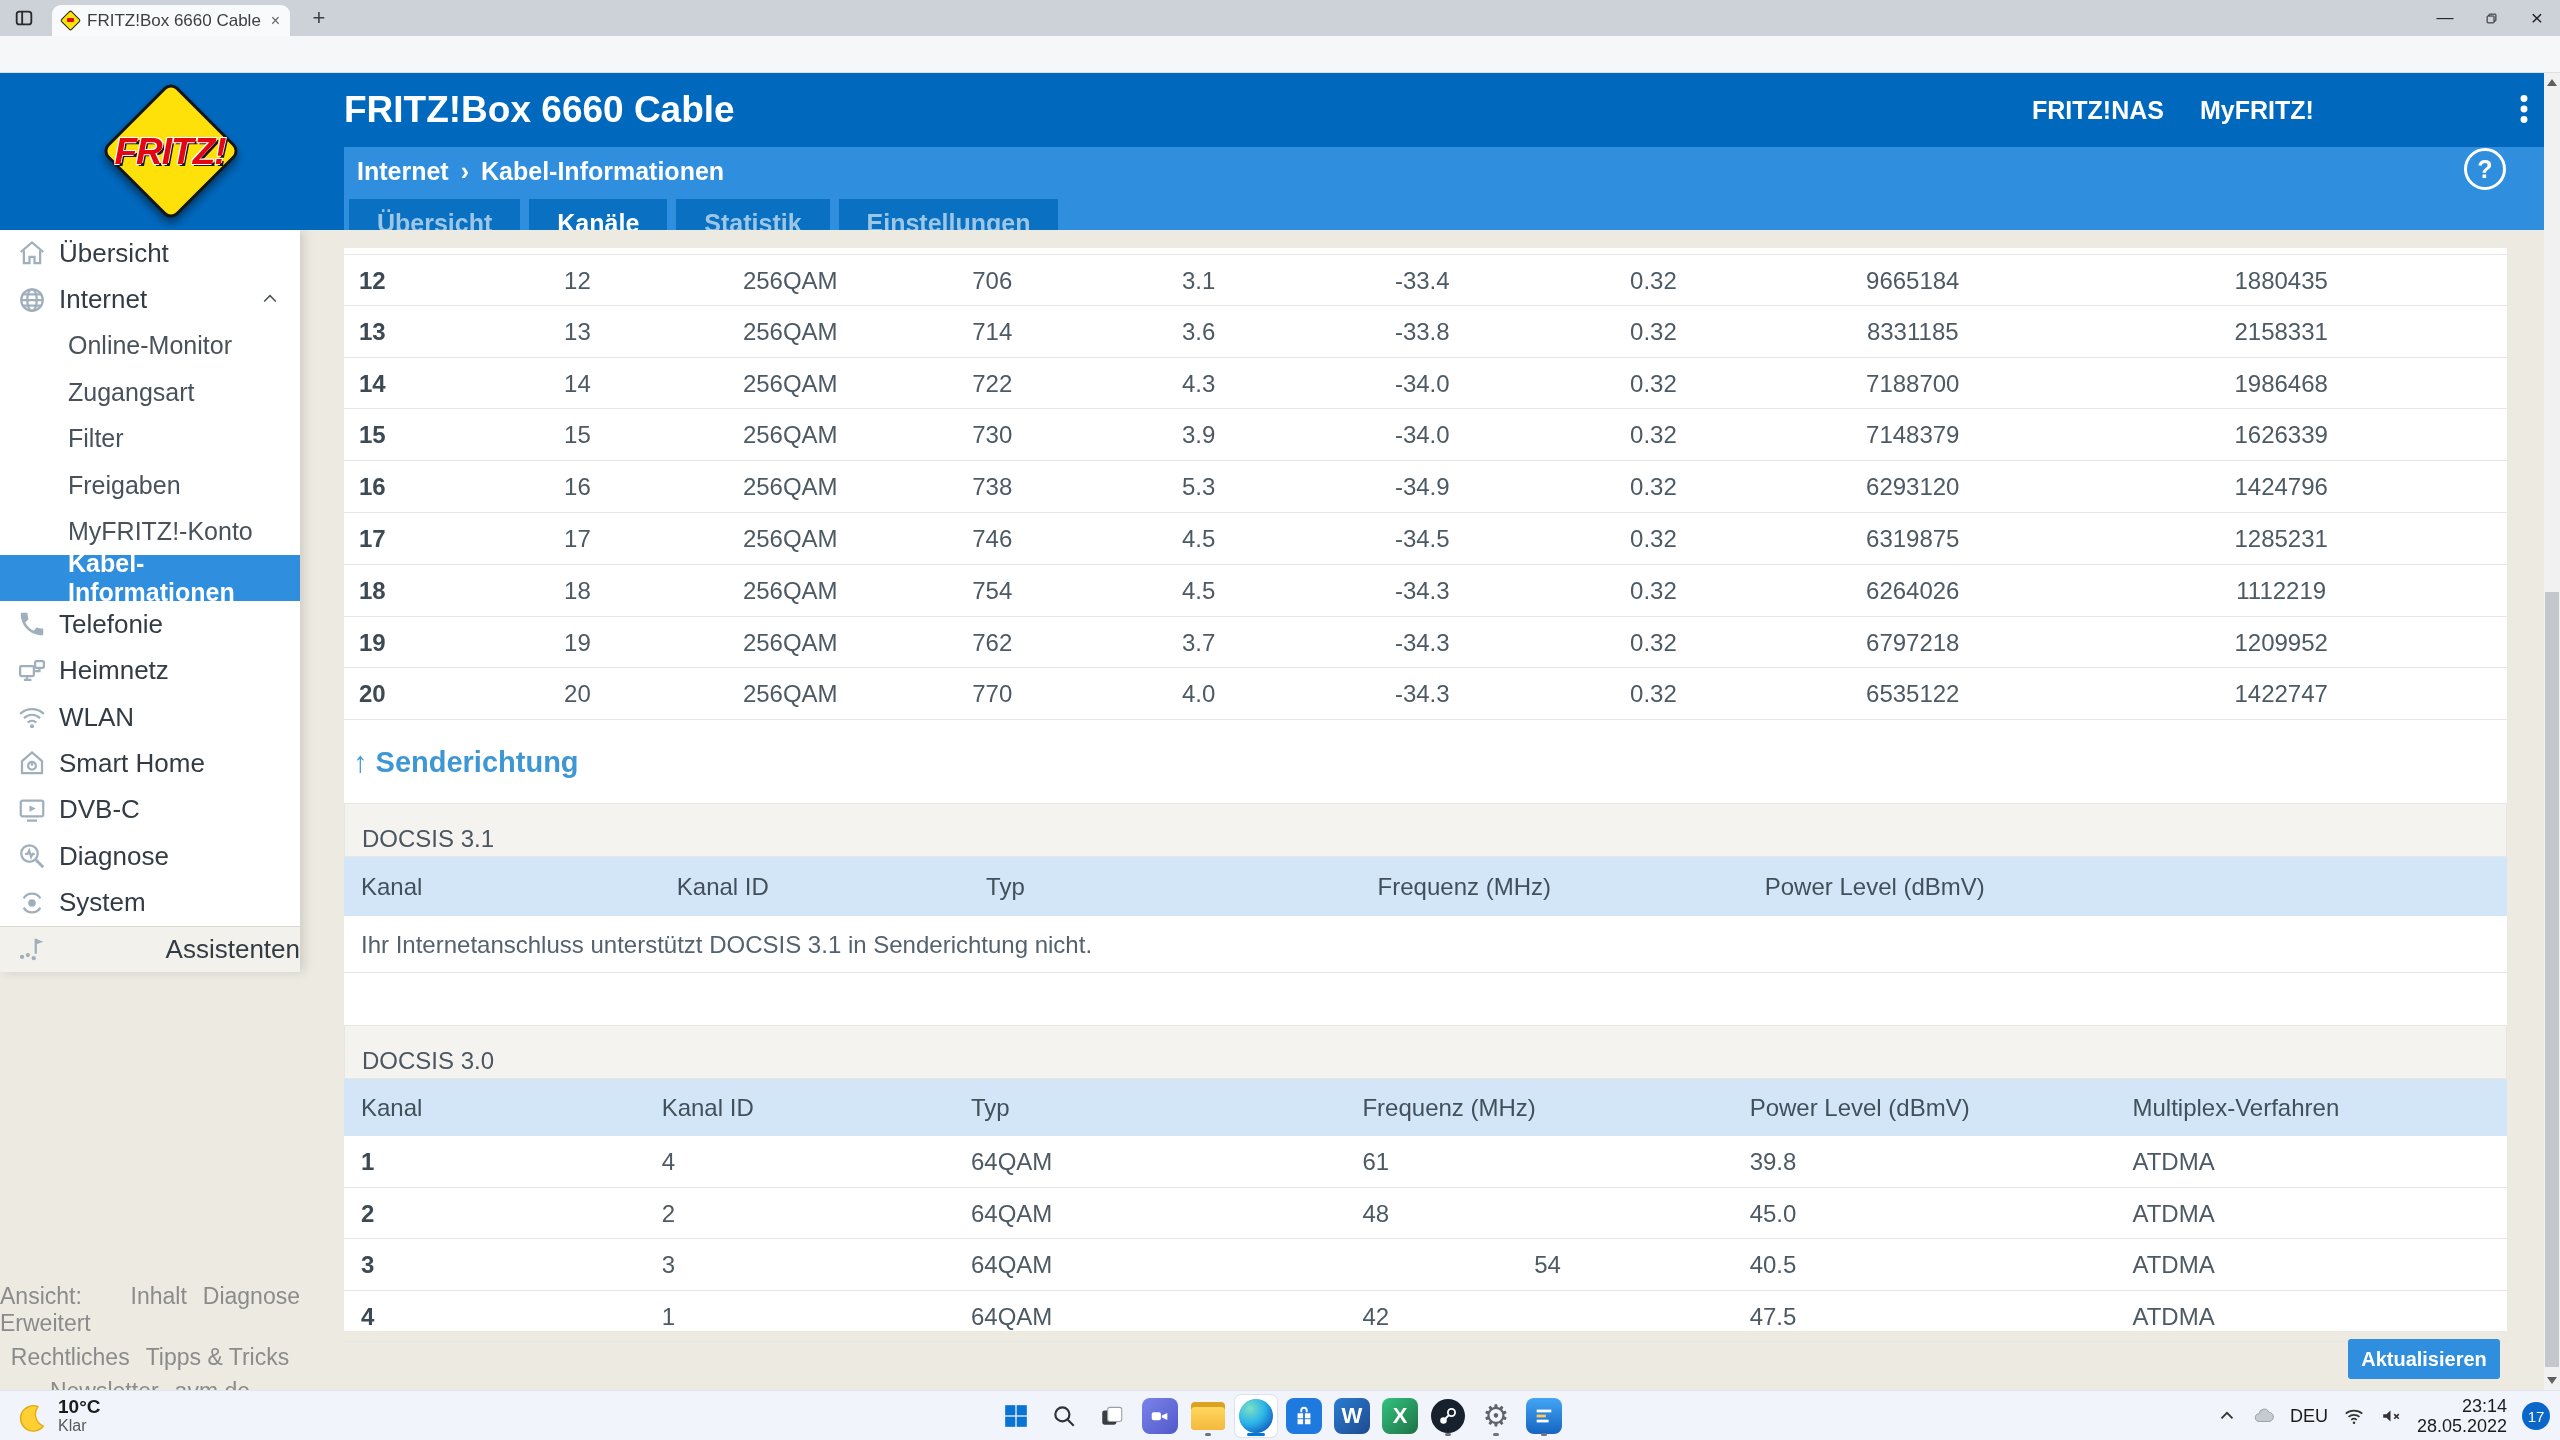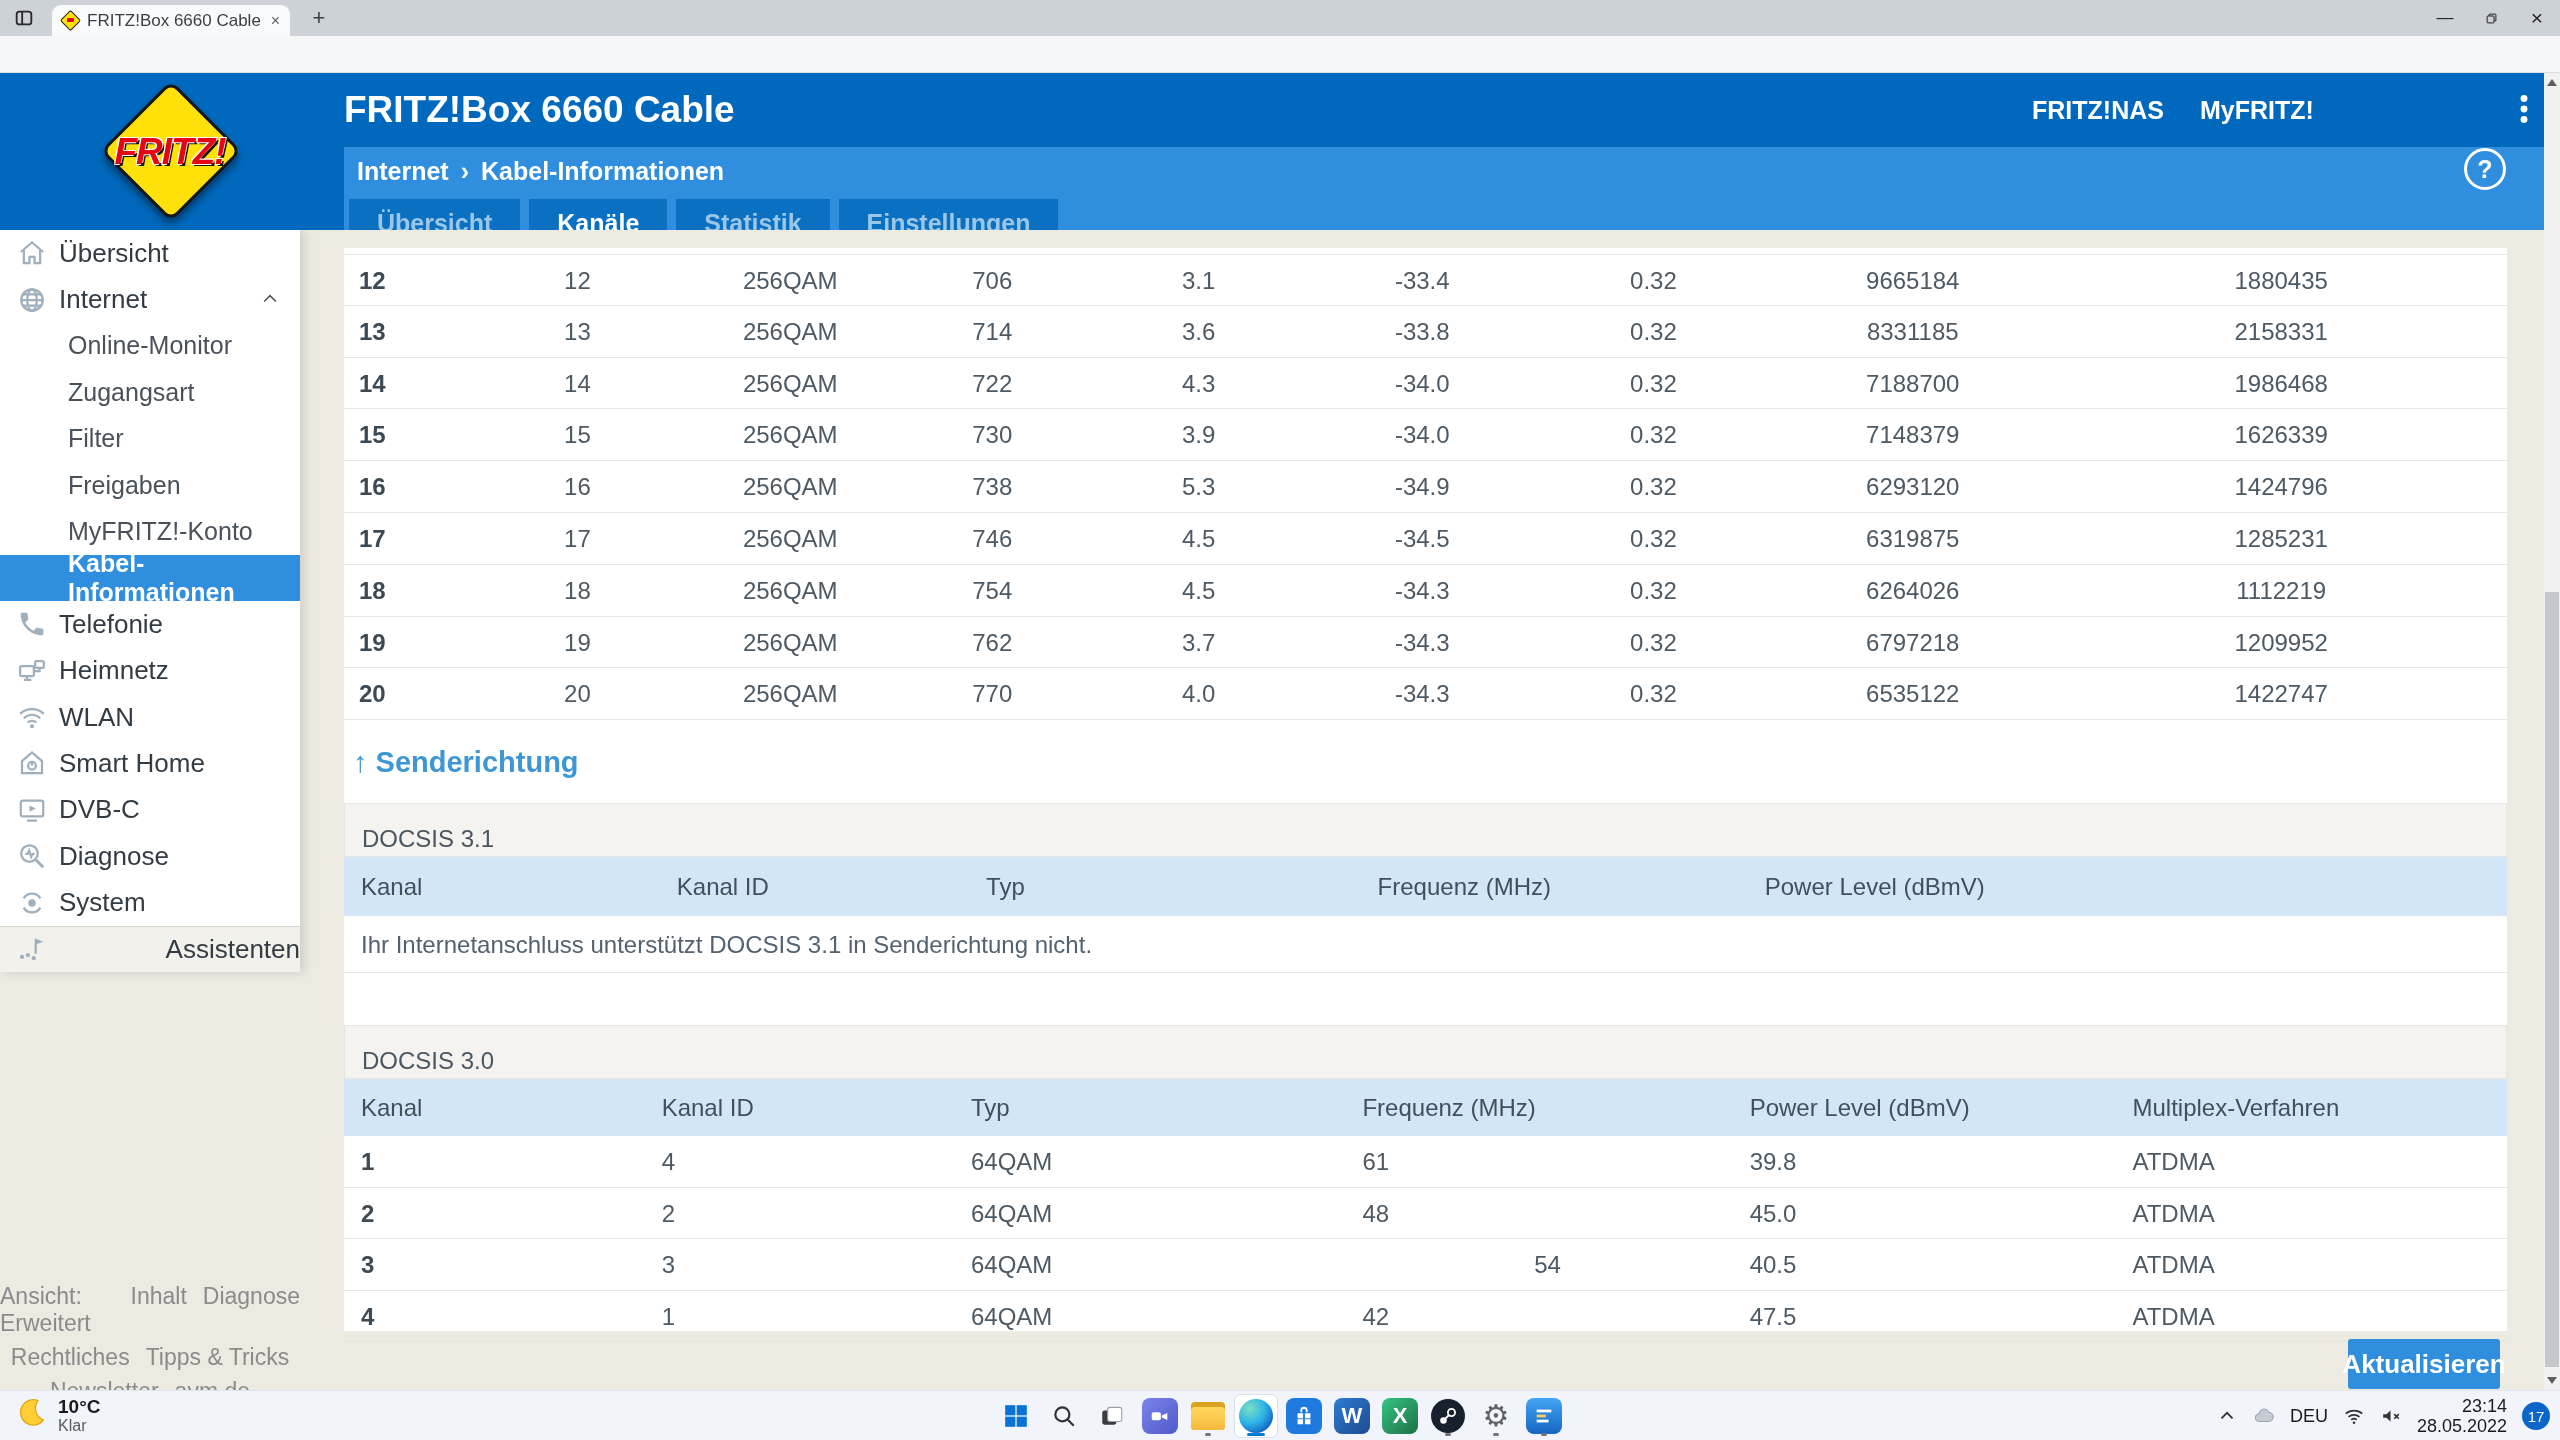--- a/index.html
+++ b/index.html
@@ -78,32 +78,32 @@
   #d31{ top:555px; } #d30{ top:777px; }
   .sec-label{ height:54px; line-height:69px; padding-left:17px; background:var(--label-bg); border:1px solid #e8e6e1; font-size:24px; color:#4b5660; }
   .sec-head{ display:flex; background:var(--hdr-row); }
   #d31 .sec-head{ height:59px; } #d30 .sec-head{ height:57px; }
   .hcell{ font-size:24px; color:#42505c; padding-left:17px; }
   #d31 .hcell{ line-height:59px; } #d30 .hcell{ line-height:57px; }
   #d31-msg{ height:57px; line-height:57px; padding-left:17px; font-size:24px; color:#53626e; border-bottom:1px solid #e6e6e6; }
   .drow{ display:flex; height:51.5px; border-bottom:1px solid #e6e6e6; }
   .dcell{ font-size:24px; color:var(--cell); line-height:51.5px; padding-left:17px; }
   .dcell.c0{ font-weight:700; color:#3d4a54; }
-  #update-btn{ position:absolute; left:2348px; top:1339px; width:152px; height:50px; background:var(--blue); color:#fff; font-size:26px; font-weight:600; display:flex; align-items:center; justify-content:center; border-radius:3px; z-index:7; }
+  #update-btn{ position:absolute; left:2348px; top:1339px; width:152px; height:40px; background:var(--blue); color:#fff; font-size:20px; font-weight:600; display:flex; align-items:center; justify-content:center; border-radius:3px; z-index:7; }
 
   
   #scrollbar{ position:absolute; left:2544px; top:73px; width:16px; height:1317px; background:#f1f1f1; z-index:8; }
   .scr-arrow{ position:absolute; left:3px; width:0; height:0; border-left:5px solid transparent; border-right:5px solid transparent; }
   #scr-up{ top:6px; border-bottom:7px solid #606060; }
   #scr-down{ bottom:6px; border-top:7px solid #606060; }
   #scr-thumb{ position:absolute; left:1px; top:519px; width:14px; height:775px; background:#c4c7cb; }
 
   
   #taskbar{ position:absolute; left:0; top:1390px; width:2560px; height:50px; background:#f1f5fb; border-top:1px solid #e0e4eb; z-index:9; }
-  #weather{ position:absolute; left:16px; top:5px; display:flex; align-items:flex-start; gap:10px; }
+  #weather{ position:absolute; left:16px; top:5px; display:flex; align-items:flex-end; gap:10px; }
   #weather .wt{ font-size:19px; font-weight:600; color:#1b1b1b; line-height:21px; }
   #weather .wd{ font-size:16px; color:#5a5a5a; line-height:17px; }
   #task-apps{ position:absolute; left:50%; top:4px; transform:translateX(-50%); display:flex; gap:6px; }
   .app{ position:relative; width:42px; height:42px; border-radius:6px; display:flex; align-items:center; justify-content:center; }
   .app.active{ background:#fff; box-shadow:0 0 0 1px #dde2e9; }
   .appdot{ position:absolute; bottom:1px; left:50%; transform:translateX(-50%); width:6px; height:3px; border-radius:2px; background:#70757c; }
   .appunder{ position:absolute; bottom:1px; left:50%; transform:translateX(-50%); width:18px; height:3px; border-radius:2px; background:#0078d4; }
   #tray{ position:absolute; right:10px; top:0; height:50px; display:flex; align-items:center; gap:15px; }
   .trayic{ width:22px; height:22px; color:#333; }
   #tray .lang{ font-size:18px; color:#1b1b1b; }

